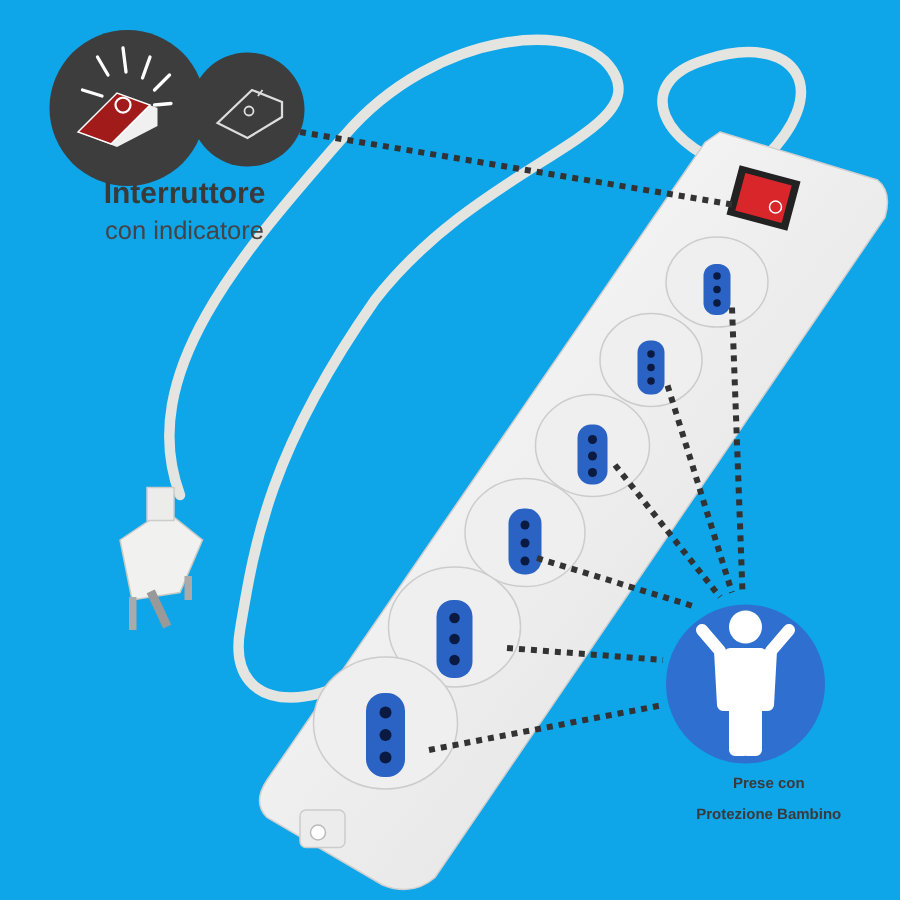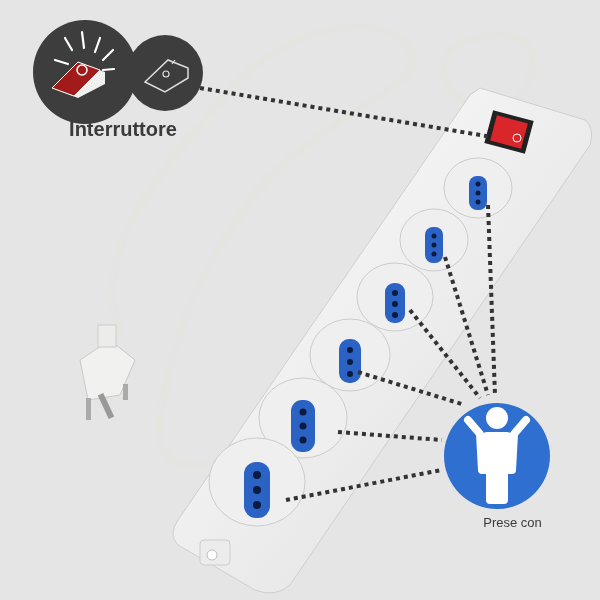--- a/index.html
+++ b/index.html
@@ -1,23 +1,23 @@
 <!DOCTYPE html>
 <html><head>
 <meta charset="utf-8">
 <style>
   html,body{margin:0;padding:0;background:#fff;}
-  #stage{position:relative;width:600px;height:600px;overflow:hidden;background:#e5e5e5;font-family:"Liberation Sans","DejaVu Sans",sans-serif;}
+  #stage{position:relative;width:600px;height:600px;overflow:hidden;background:#0ea5e9;font-family:"Liberation Sans","DejaVu Sans",sans-serif;}
   svg.scene{position:absolute;left:0;top:0;}
   .lbl{position:absolute;text-align:center;color:#3a3a3a;}
   #switch-label{left:38px;top:116px;width:170px;}
   #switch-label .t1{font-weight:bold;font-size:20px;line-height:26px;display:block;}
   #switch-label .t2{font-size:17px;line-height:24px;display:block;color:#444;}
   #child-label{left:425px;top:512px;width:175px;}
-  #child-label span{display:block;font-weight:normal;font-size:13px;line-height:21px;color:#3a3a3a;}
+  #child-label span{display:block;font-weight:bold;font-size:10px;line-height:21px;color:#3a3a3a;}
 </style>
 </head>
 <body>
 
 <div id="stage">
   <svg class="scene" width="600" height="600" viewBox="0 0 600 600">
     <defs>
       <linearGradient id="bodyG" x1="0" y1="0" x2="1" y2="1">
         <stop offset="0" stop-color="#ffffff"></stop>
         <stop offset="1" stop-color="#dcdcdc"></stop>
@@ -130,18 +130,20 @@
       <circle cx="497" cy="418" r="11" fill="#fff"></circle>
       <path d="M468 420 L480 434 L482 470 L490 470 L490 500 L496 500 L496 470 L498 470 L498 500 L504 500 L504 470 L512 470 L514 434 L526 420" fill="none" stroke="#fff" stroke-width="8" stroke-linecap="round" stroke-linejoin="round"></path>
       <rect x="482" y="432" width="30" height="40" rx="5" fill="#fff"></rect>
       <rect x="486" y="468" width="9" height="32" rx="4" fill="#fff"></rect>
       <rect x="499" y="468" width="9" height="32" rx="4" fill="#fff"></rect>
     </g>
   </svg>
 
   <div id="switch-label" class="lbl">
     <span class="t1">Interruttore</span>
+    <span class="t2">con indicatore</span>
   </div>
 
   <div id="child-label" class="lbl">
     <span>Prese con</span>
+    <span>Protezione Bambino</span>
   </div>
 </div>
 
 </body></html>

